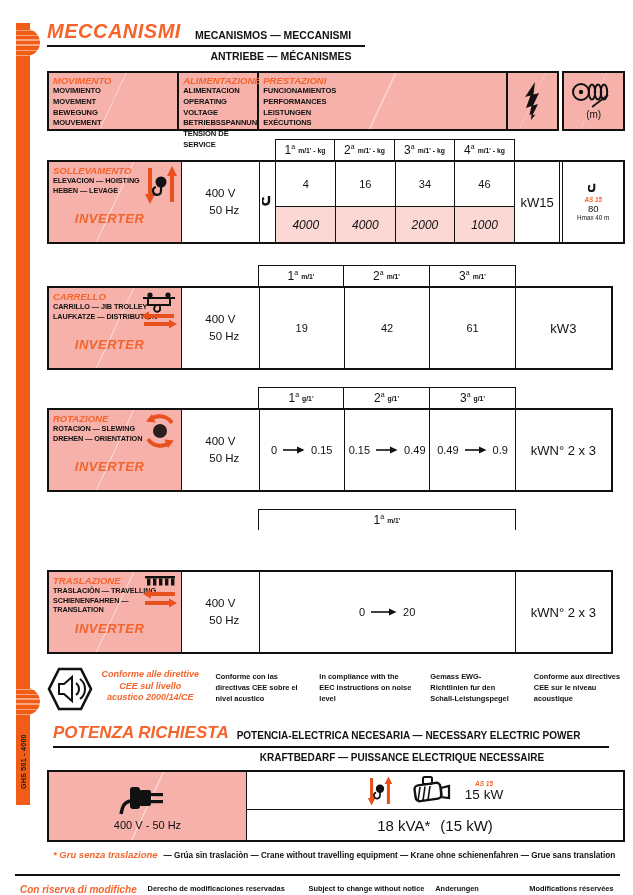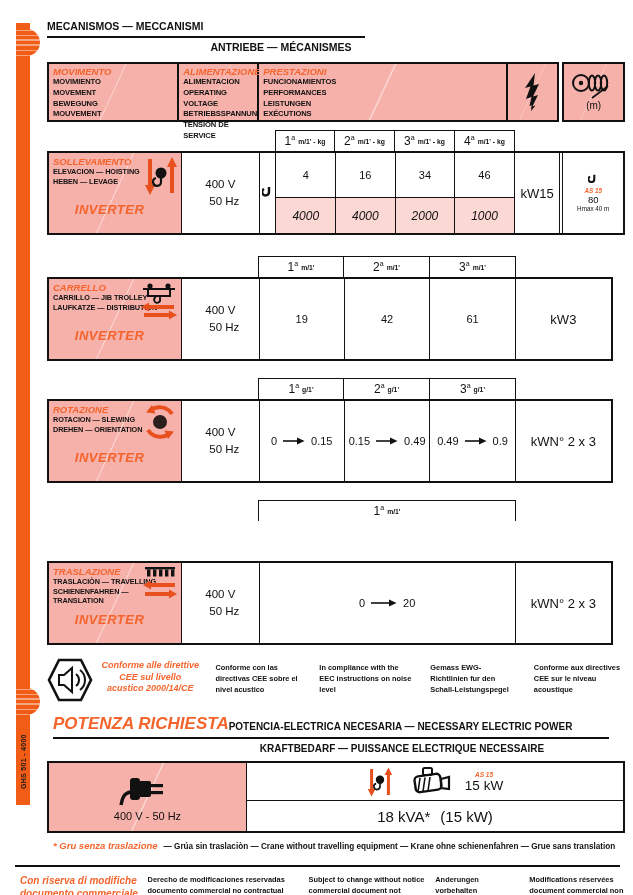--- a/index.html
+++ b/index.html
@@ -79,21 +79,21 @@
   .v86 { width:86px; } .v258 { width:258px; }
 
   
   .cee { display:flex; margin-top:12px; align-items:flex-start; }
   .cee-it { width:108px; margin-left:8px; color:#f4642c; font-size:9px; font-weight:bold; font-style:italic; text-align:center; line-height:11.5px; margin-top:3px; }
   .cee-txt { font-size:7.4px; font-weight:bold; line-height:11px; margin-top:5px; }
   .cee-es { width:92px; margin-left:16px; } .cee-en { width:102px; margin-left:20px; }
   .cee-de { width:96px; margin-left:18px; } .cee-fr { width:100px; margin-left:16px; }
 
   
-  .pr-head { display:flex; align-items:flex-end; gap:0; border-bottom:2px solid #111; margin-top:11px; padding-bottom:3px; width:556px; margin-left:6px; }
+  .pr-head { display:flex; align-items:flex-end; gap:8px; border-bottom:2px solid #111; margin-top:11px; padding-bottom:3px; width:556px; margin-left:6px; }
   .pr-title { color:#f4642c; font-size:17px; font-weight:bold; font-style:italic; white-space:nowrap; }
   .pr-sub1 { font-size:10px; font-weight:bold; padding-bottom:2px; }
   .pr-sub2 { font-size:10px; font-weight:bold; margin:4px 0 0 190px; width:330px; text-align:center; }
 
   .ptable { display:flex; border:2px solid #111; height:72px; margin-top:7px; }
   .pleft { width:198px; background:#f6b1aa; border-right:1.5px solid #111; display:flex; flex-direction:column; align-items:center; justify-content:center; gap:2px;
            background-image:linear-gradient(115deg, transparent 49.5%, rgba(255,255,255,.6) 50%, transparent 50.6%); }
   .pleft-label { font-size:11px; }
   .pright { flex:1; display:flex; flex-direction:column; }
   .ptop { height:38px; border-bottom:1.5px solid #111; display:flex; align-items:center; justify-content:center; gap:12px; }
@@ -125,20 +125,21 @@
 
   <div class="sidebar">
     <div class="bump bump-top"></div>
     <div class="bump bump-mid"></div>
     <div class="side-label">GHS 501 - 4000</div>
   </div>
 
   <div class="content">
 
     <div class="title-row">
+      <div class="title-main">MECCANISMI</div>
       <div class="title-sub1">MECANISMOS — MECCANISMI</div>
     </div>
     <div class="title-sub2">ANTRIEBE — MÉCANISMES</div>
 
     <div class="htable">
       <div class="hcell hc-mov">
         <div class="hl1">MOVIMENTO</div>
         <div class="hl">MOVIMIENTO</div>
         <div class="hl">MOVEMENT</div>
         <div class="hl">BEWEGUNG</div>

